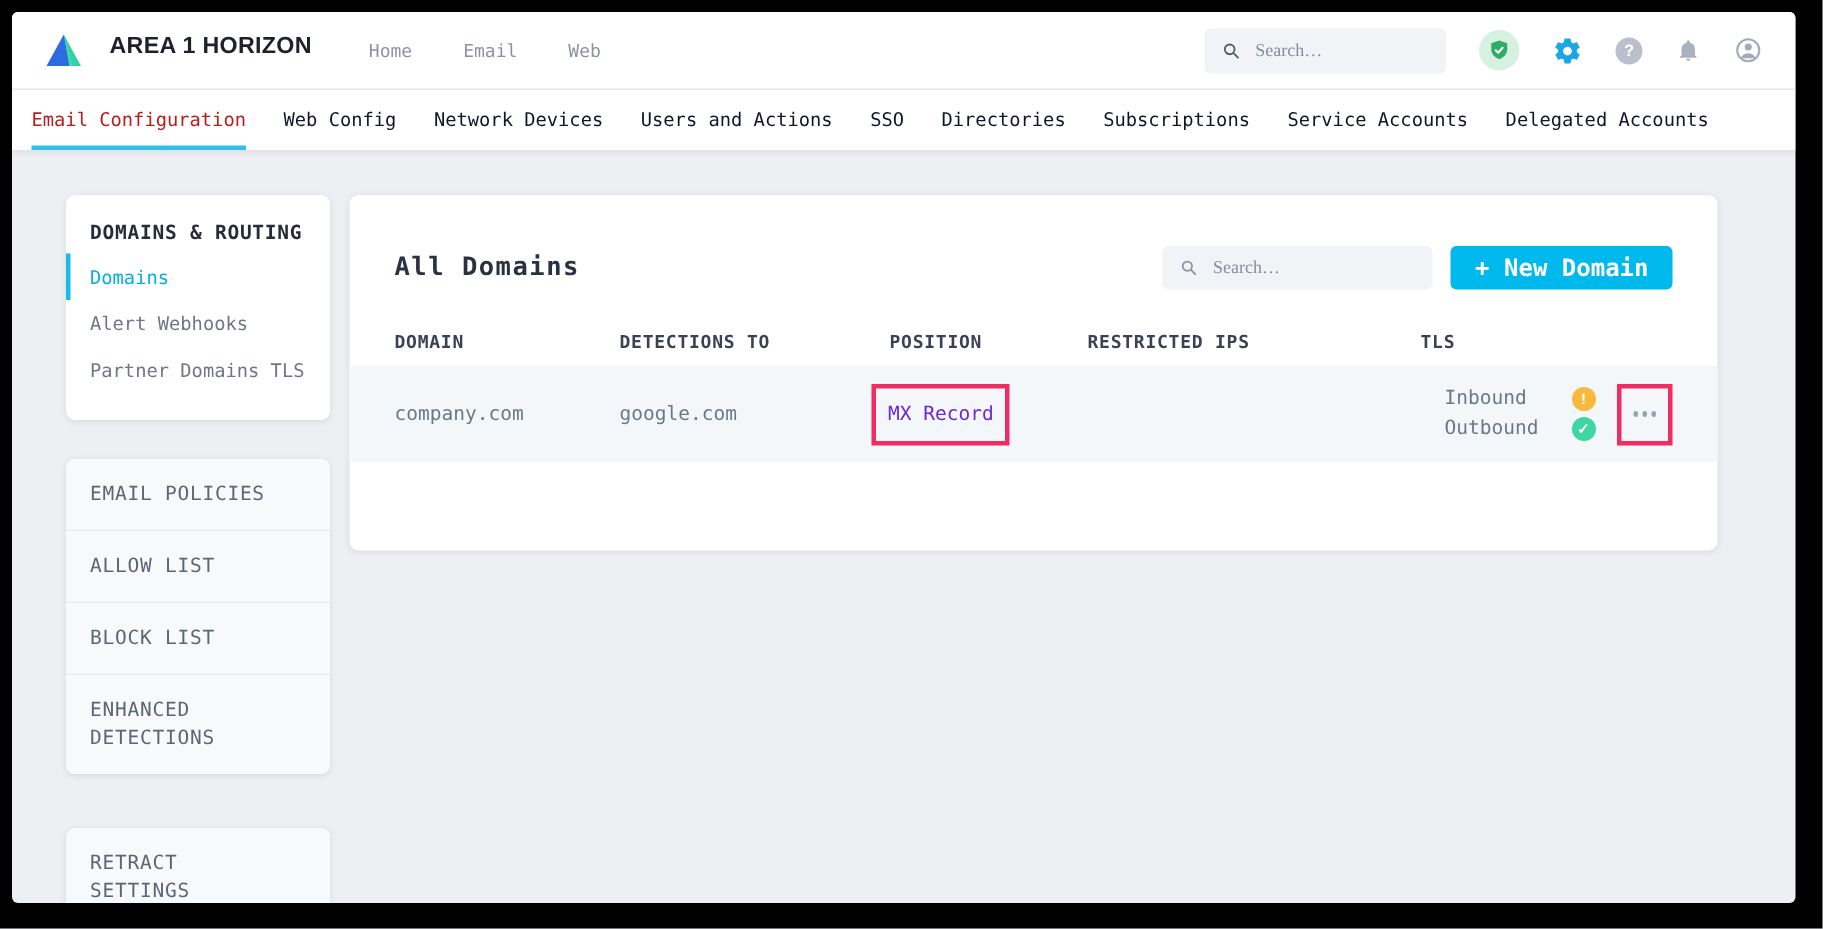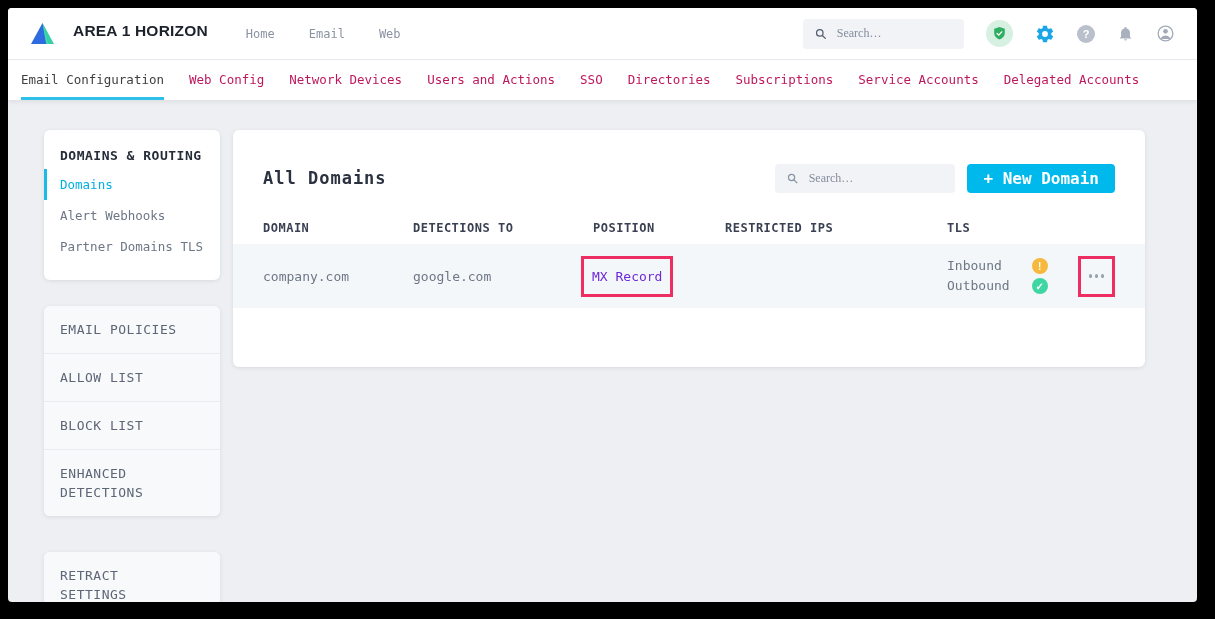--- a/index.html
+++ b/index.html
@@ -64,24 +64,24 @@
   
   .tabsbar {
     height: 40px; background: #fff;
     box-shadow: 0 2px 4px rgba(40,50,70,0.08);
     display: flex; align-items: stretch; gap: 25px;
     padding: 0 0 0 13px;
     position: relative; z-index: 2;
   }
   .tab {
     display: flex; align-items: center;
-    font-size: 12.5px; color: #be185d; cursor: pointer;
+    font-size: 12.5px; color: #0f172a; cursor: pointer;
     border-bottom: 3px solid transparent; padding-top: 2px;
   }
-  .tab.active { color: #404040; border-bottom-color: #2fc0ea; }
+  .tab.active { color: #b91c1c; border-bottom-color: #2fc0ea; }
 
   
   .main { position: relative; height: 502px; }
 
   .card {
     background: #fff; border-radius: 6px;
     box-shadow: 0 1px 4px rgba(40,50,70,0.10);
   }
 
   
@@ -147,21 +147,21 @@
   .tbl-data { background: #f4f7f9; height: 64px; font-size: 13px; color: #6e7787; }
 
   .annotated {
     border: 3px solid #ee2d63;
   }
   .pos-badge {
     display: inline-block; padding: 10px 8px; margin-left: -12px;
     font-size: 13px; color: #6d28d9; background: transparent;
   }
   .tls-cell { display: flex; align-items: center; }
-  .tls-labels { display: flex; flex-direction: column; gap: 2px; line-height: 18px; }
+  .tls-labels { display: flex; flex-direction: column; gap: 2px; line-height: 18px; margin-left: 16px; }
   .tls-icons { display: flex; flex-direction: column; gap: 4px; margin-left: 22px; }
   .status-dot {
     width: 16px; height: 16px; border-radius: 50%;
     color: #fff; font-size: 10px; font-weight: bold;
     display: flex; align-items: center; justify-content: center;
     font-family: "Liberation Sans", sans-serif;
   }
   .status-dot.warning { background: #f6b93d; }
   .status-dot.ok { background: #3fd6a3; }
 

